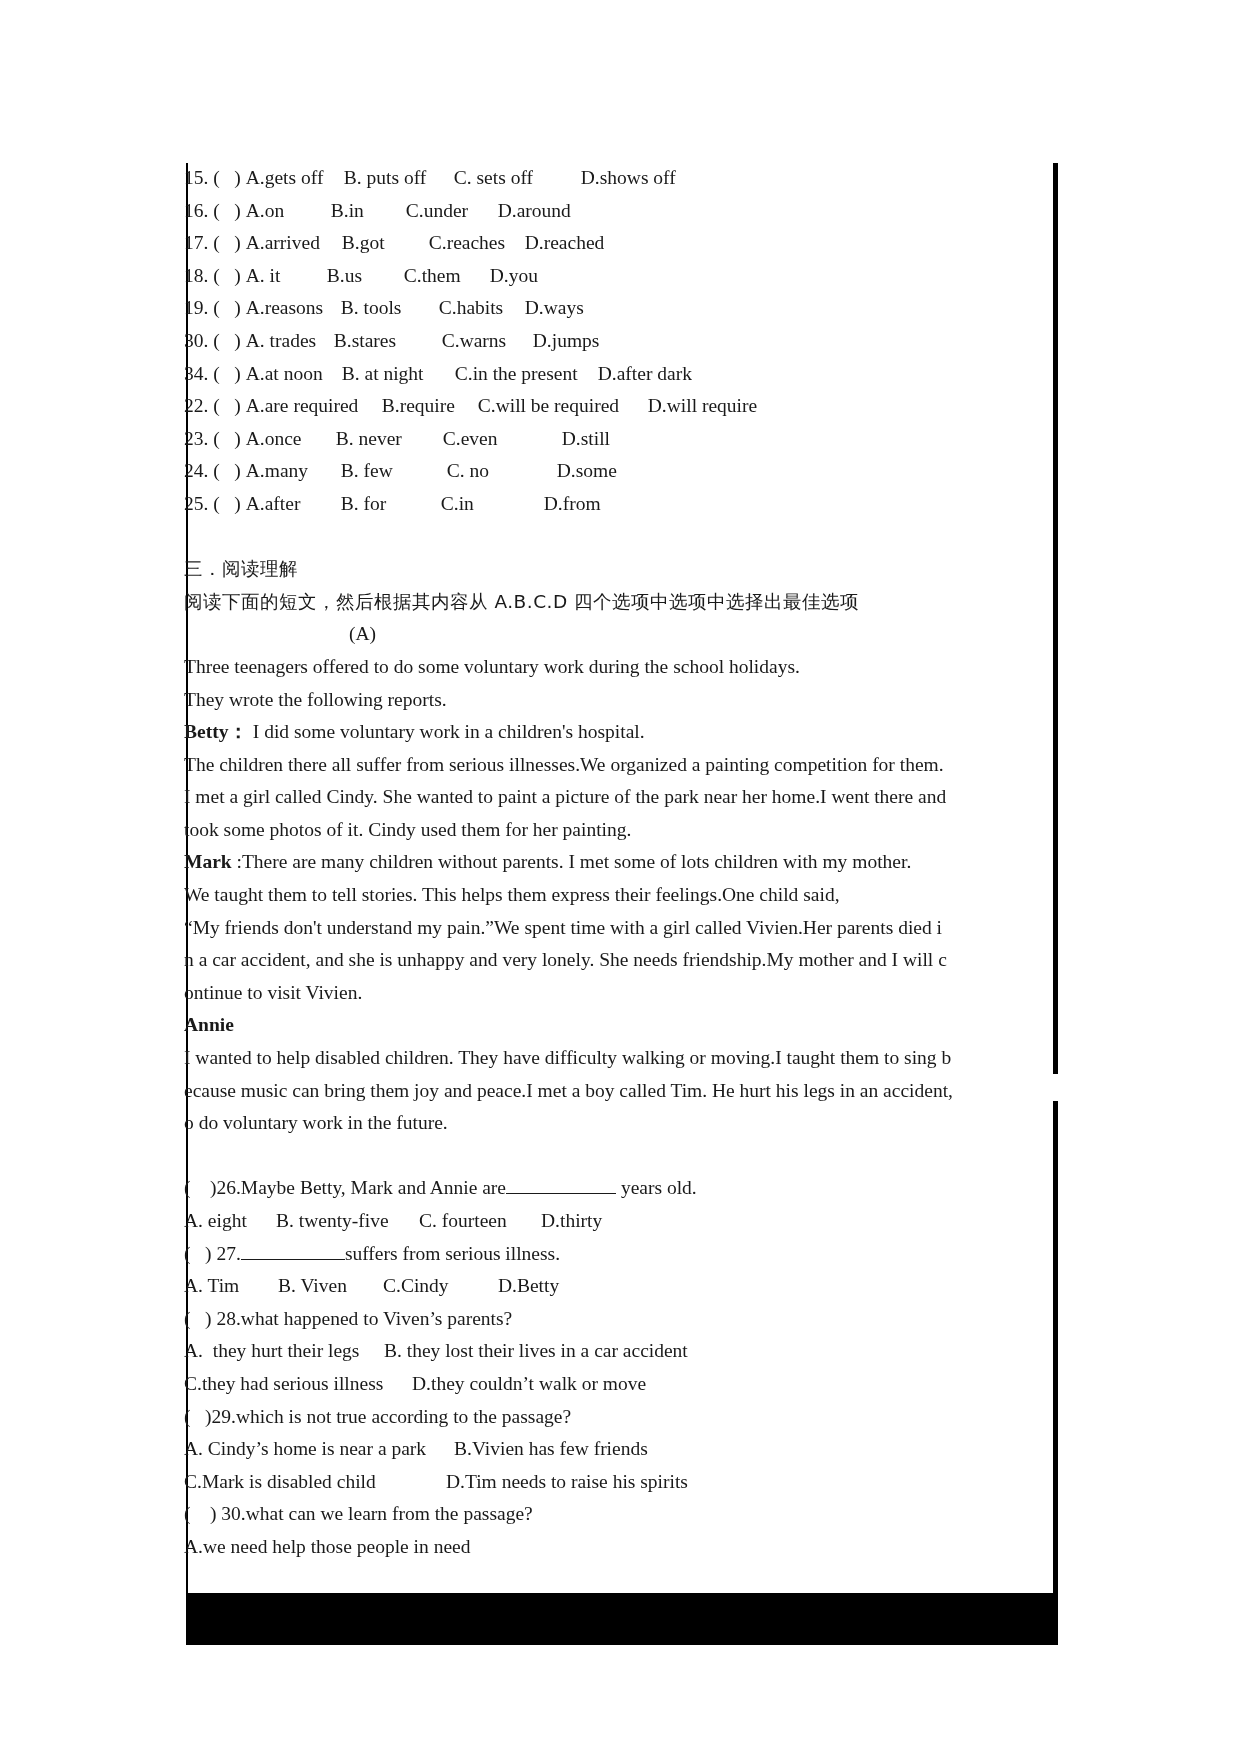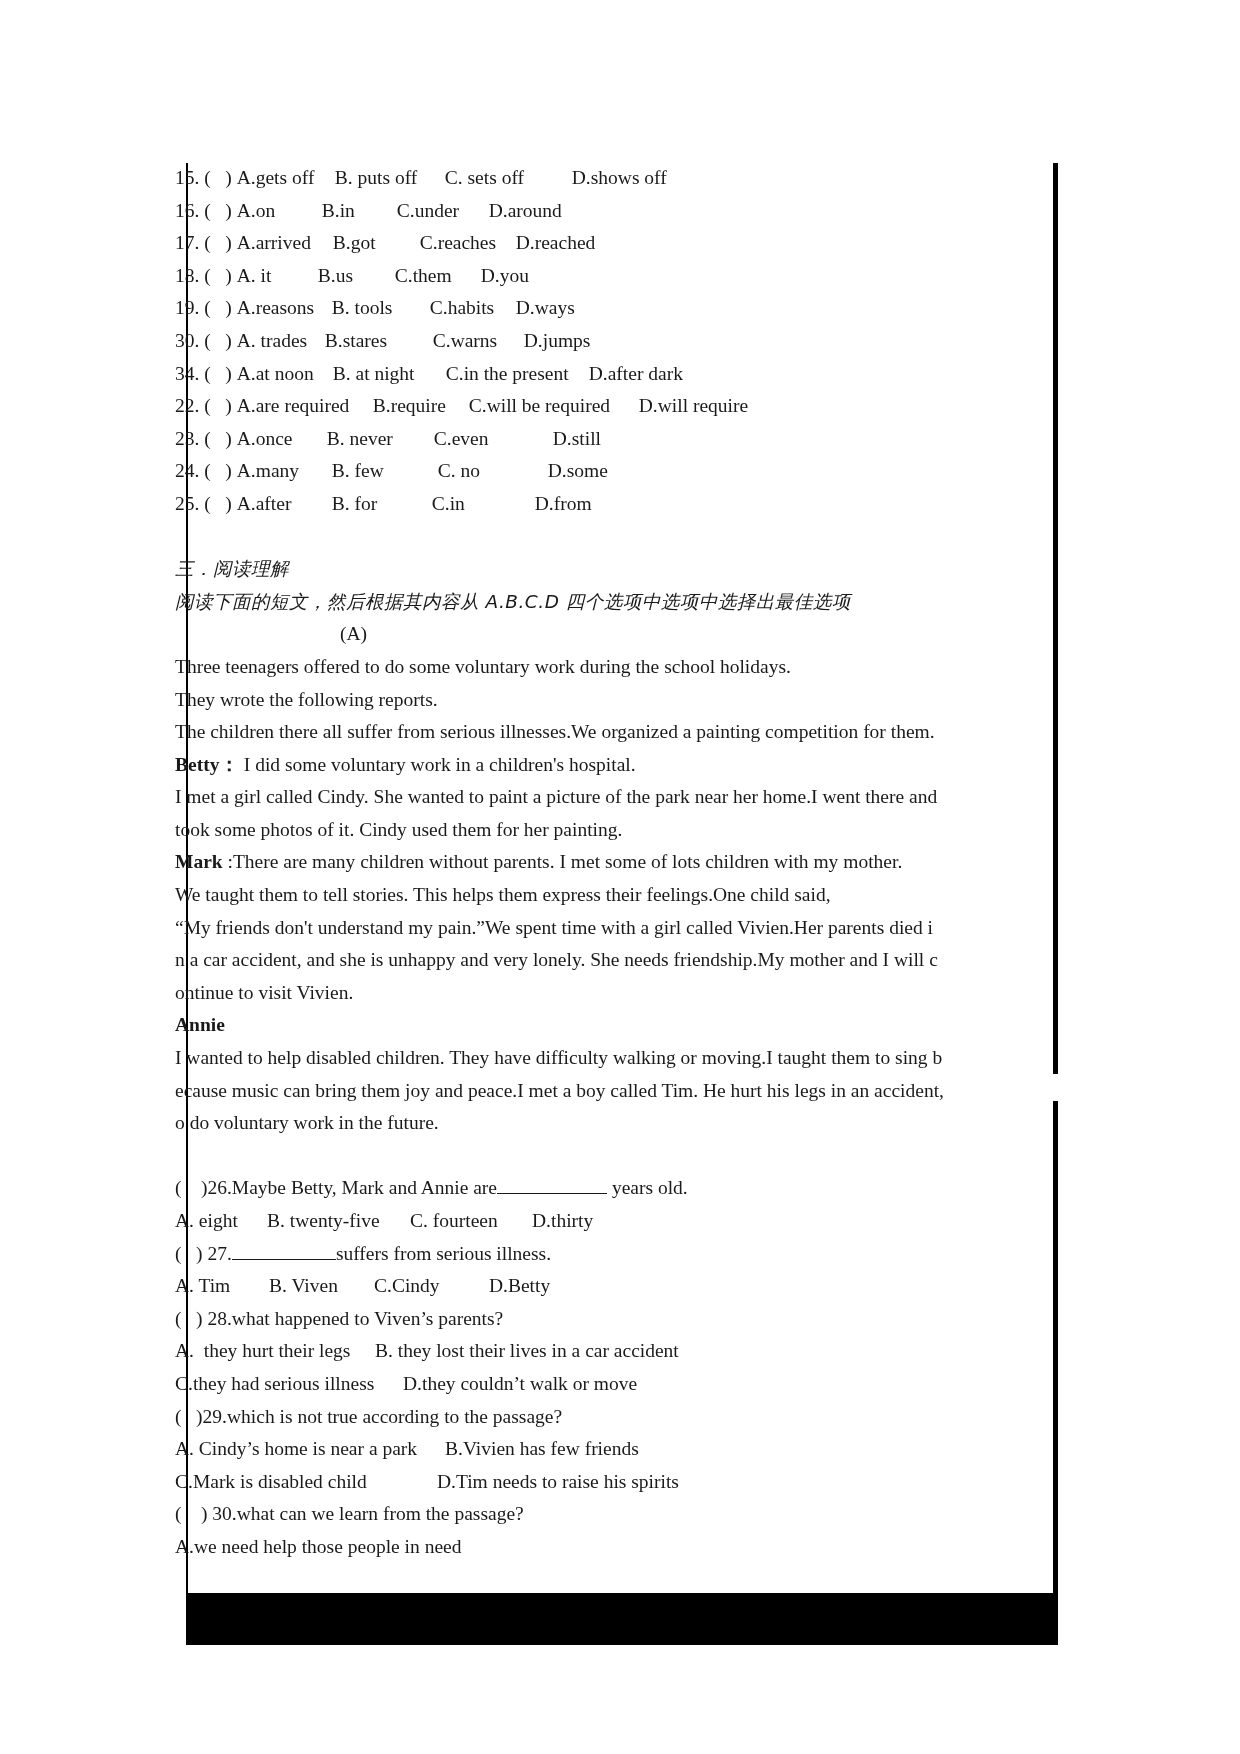--- a/index.html
+++ b/index.html
@@ -2,25 +2,25 @@
 <html><head>
   <meta charset="utf-8">
   <style>
     html, body { margin: 0; padding: 0; background: #ffffff; }
     body { width: 1240px; height: 1754px; position: relative; overflow: hidden;
            font-family: "Liberation Serif", "DejaVu Serif", serif; color: #1a1a1a; }
     .left-border { position: absolute; left: 186px; top: 163px; width: 2px; height: 1482px; background: #000; }
     .right-border-a { position: absolute; left: 1053px; top: 163px; width: 5px; height: 911px; background: #000; }
     .right-border-b { position: absolute; left: 1053px; top: 1101px; width: 5px; height: 492px; background: #000; }
     .bottom-bar { position: absolute; left: 186px; top: 1593px; width: 872px; height: 52px; background: #000; }
-    .content { position: absolute; left: 175px; top: 162px; width: 866px; font-size: 19.5px; }
+    .content { position: absolute; left: 184px; top: 162px; width: 866px; font-size: 19.5px; }
     .line { height: 32.6px; line-height: 32.6px; white-space: pre; overflow: visible; }
     .blank { height: 32.6px; }
     .opt { display: inline-block; }
-    .cjk { font-family: "DejaVu Sans", sans-serif; font-size: 18.5px; letter-spacing: 0.5px; font-style: italic; }
+    .cjk { font-family: "DejaVu Sans", sans-serif; font-size: 18.5px; letter-spacing: 0.5px; }
     .bold { font-weight: bold; }
     .indent { }
     .center-label { padding-left: 165px; }
     .blank-line { display: inline-block; width: 110px; border-bottom: 1.3px solid #1a1a1a; height: 20px; vertical-align: baseline; }
   </style>
 </head>
 <body>
 
 <div class="left-border"></div>
 <div class="right-border-a"></div>
@@ -46,22 +46,22 @@
   <div class="blank"></div>
 
   <div>
     <div class="line cjk">三．阅读理解</div>
     <div class="line cjk">阅读下面的短文，然后根据其内容从 A.B.C.D 四个选项中选项中选择出最佳选项</div>
     <div class="line center-label">(A)</div>
 
     <div class="line indent">Three teenagers offered to do some voluntary work during the school holidays.</div>
     <div class="line">They wrote the following reports.</div>
 
+    <div class="line"><span class="bold">Betty</span><span class="bold">：</span><span> I did some voluntary work in a children's hospital.</span></div>
     <div class="line">The children there all suffer from serious illnesses.We organized a painting competition for them.</div>
-    <div class="line"><span class="bold">Betty</span><span class="bold">：</span><span> I did some voluntary work in a children's hospital.</span></div>
     <div class="line">I met a girl called Cindy. She wanted to paint a picture of the park near her home.I went there and</div>
     <div class="line">took some photos of it. Cindy used them for her painting.</div>
 
     <div class="line"><span class="bold">Mark</span><span> :There are many children without parents. I met some of lots children with my mother.</span></div>
     <div class="line">We taught them to tell stories. This helps them express their feelings.One child said,</div>
     <div class="line">“My friends don't understand my pain.”We spent time with a girl called Vivien.Her parents died i</div>
     <div class="line">n a car accident, and she is unhappy and very lonely. She needs friendship.My mother and I will c</div>
     <div class="line">ontinue to visit Vivien.</div>
 
     <div class="line bold">Annie</div>

